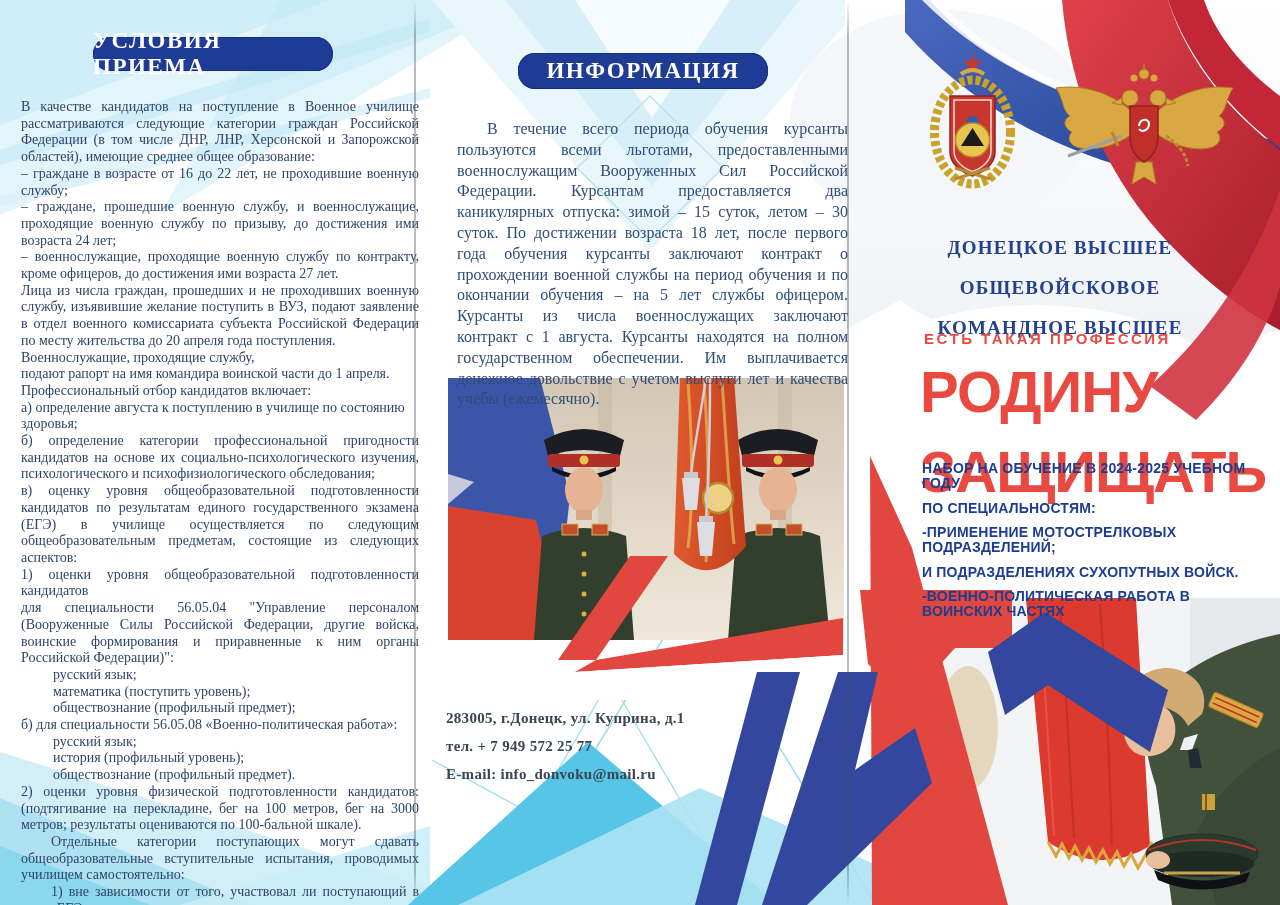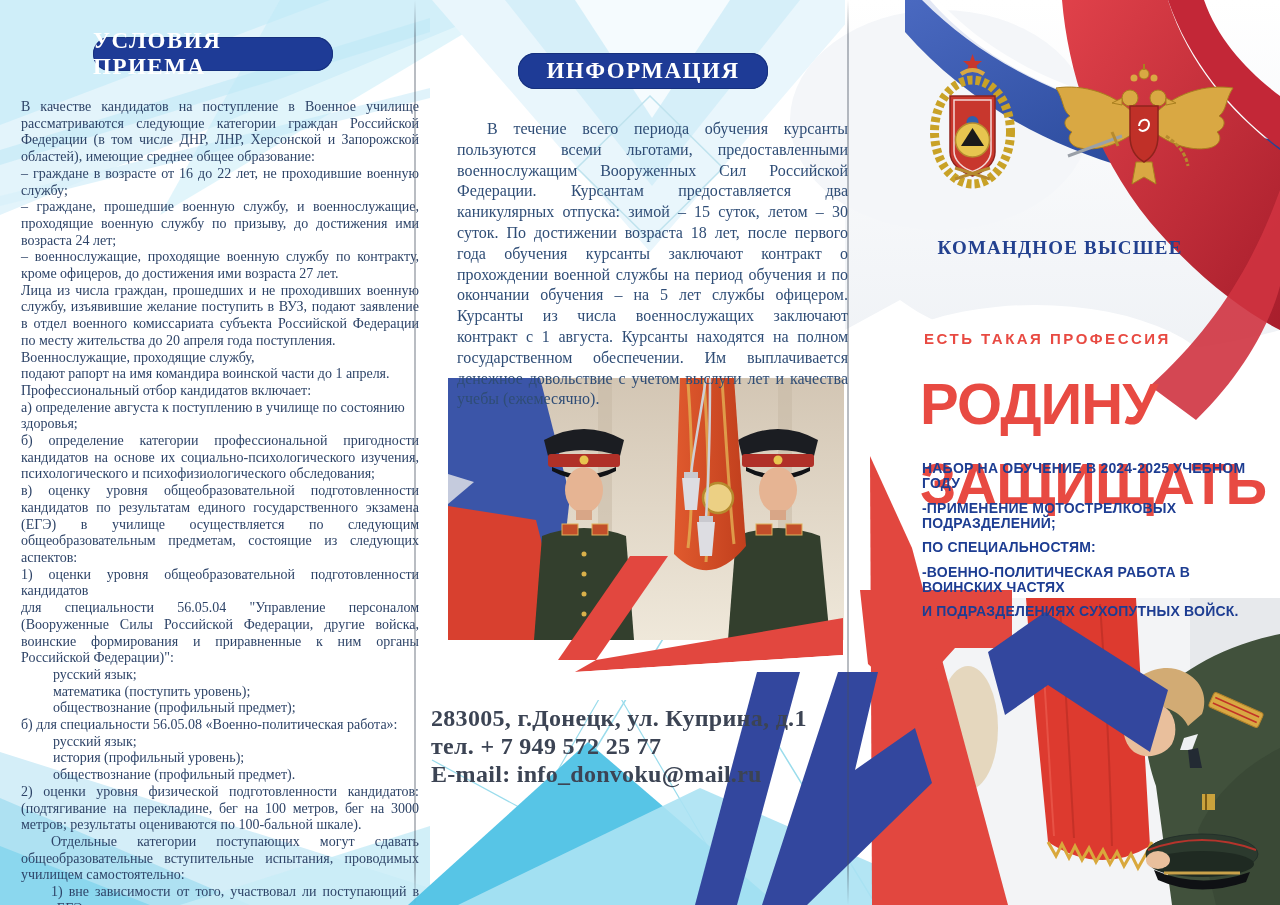--- a/index.html
+++ b/index.html
@@ -16,29 +16,29 @@
   
   .left-text{position:absolute;left:21px;top:99px;width:398px;z-index:5;
              font-size:14px;line-height:16.7px;color:#2e4468;text-align:justify;}
   .left-text p{margin:0;}
   .left-text p.ind{padding-left:32px;}
   .left-text p.fli{text-indent:30px;}
 
   
   .info-text{position:absolute;left:449px;top:103px;width:391px;z-index:5;
              font-size:16px;line-height:20.8px;color:#2f4d76;text-align:justify;text-indent:30px;margin-left:8px;}
-  .contacts{position:absolute;left:431px;top:704px;z-index:5;color:#3c4454;
-            font-weight:bold;font-size:24px;line-height:28px;letter-spacing:.3px;}
+  .contacts{position:absolute;left:446px;top:704px;z-index:5;color:#3c4454;
+            font-weight:bold;font-size:15px;line-height:28px;letter-spacing:.3px;}
 
   
   .school{position:absolute;left:858px;top:228px;width:404px;z-index:5;text-align:center;
           color:#23418f;font-weight:bold;font-size:19px;line-height:40px;letter-spacing:1.2px;}
   .tagline{position:absolute;left:924px;top:330px;z-index:5;color:#e84a42;
            font-family:"Liberation Sans",sans-serif;font-weight:bold;font-size:15px;letter-spacing:2.5px;}
-  .bigtitle{position:absolute;left:920px;top:364px;z-index:5;color:#e84a42;
+  .bigtitle{position:absolute;left:920px;top:352px;z-index:5;color:#e84a42;
             font-family:"Liberation Sans",sans-serif;font-weight:bold;font-size:58px;
             line-height:80px;letter-spacing:-1px;}
   .specs{position:absolute;left:922px;top:461px;width:338px;z-index:5;color:#1d3d92;
          font-family:"Liberation Sans",sans-serif;font-weight:bold;font-size:14px;
          line-height:15px;letter-spacing:.2px;}
   .specs p{margin:0 0 9.5px 0;}
 
   
   .photo{position:absolute;z-index:2;}
   .fold{position:absolute;top:0;bottom:0;width:1.5px;z-index:6;
@@ -298,31 +298,32 @@
 
   <p class="info-text">В течение всего периода обучения курсанты пользуются всеми льготами, предоставленными военнослужащим Вооруженных Сил Российской Федерации. Курсантам предоставляется два каникулярных отпуска: зимой – 15 суток, летом – 30 суток. По достижении возраста 18 лет, после первого года обучения курсанты заключают контракт о прохождении военной службы на период обучения и по окончании обучения – на 5 лет службы офицером. Курсанты из числа военнослужащих заключают контракт с 1 августа. Курсанты находятся на полном государственном обеспечении. Им выплачивается денежное довольствие с учетом выслуги лет и качества учебы (ежемесячно).</p>
 
   <div class="contacts">
     <div>283005, г.Донецк, ул. Куприна, д.1</div>
     <div>тел. + 7 949 572 25 77</div>
     <div>E-mail: info_donvoku@mail.ru</div>
   </div>
 
   <div class="school">
+    <div>ДОНЕЦКОЕ ВЫСШЕЕ ОБЩЕВОЙСКОВОЕ</div>
     <div>КОМАНДНОЕ ВЫСШЕЕ</div>
   </div>
 
   <div class="tagline">ЕСТЬ ТАКАЯ ПРОФЕССИЯ</div>
 
   <div class="bigtitle">
     <div>РОДИНУ</div>
     <div>ЗАЩИЩАТЬ</div>
   </div>
 
   <div class="specs">
     <p>НАБОР НА ОБУЧЕНИЕ В 2024-2025 УЧЕБНОМ ГОДУ</p>
+    <p>ПО СПЕЦИАЛЬНОСТЯМ:</p>
     <p>-ПРИМЕНЕНИЕ МОТОСТРЕЛКОВЫХ ПОДРАЗДЕЛЕНИЙ;</p>
-    <p>ПО СПЕЦИАЛЬНОСТЯМ:</p>
+    <p>И ПОДРАЗДЕЛЕНИЯХ  СУХОПУТНЫХ ВОЙСК.</p>
     <p>-ВОЕННО-ПОЛИТИЧЕСКАЯ РАБОТА В ВОИНСКИХ ЧАСТЯХ</p>
-    <p>И ПОДРАЗДЕЛЕНИЯХ  СУХОПУТНЫХ ВОЙСК.</p>
   </div>
 
 </div>
 
 </body></html>

